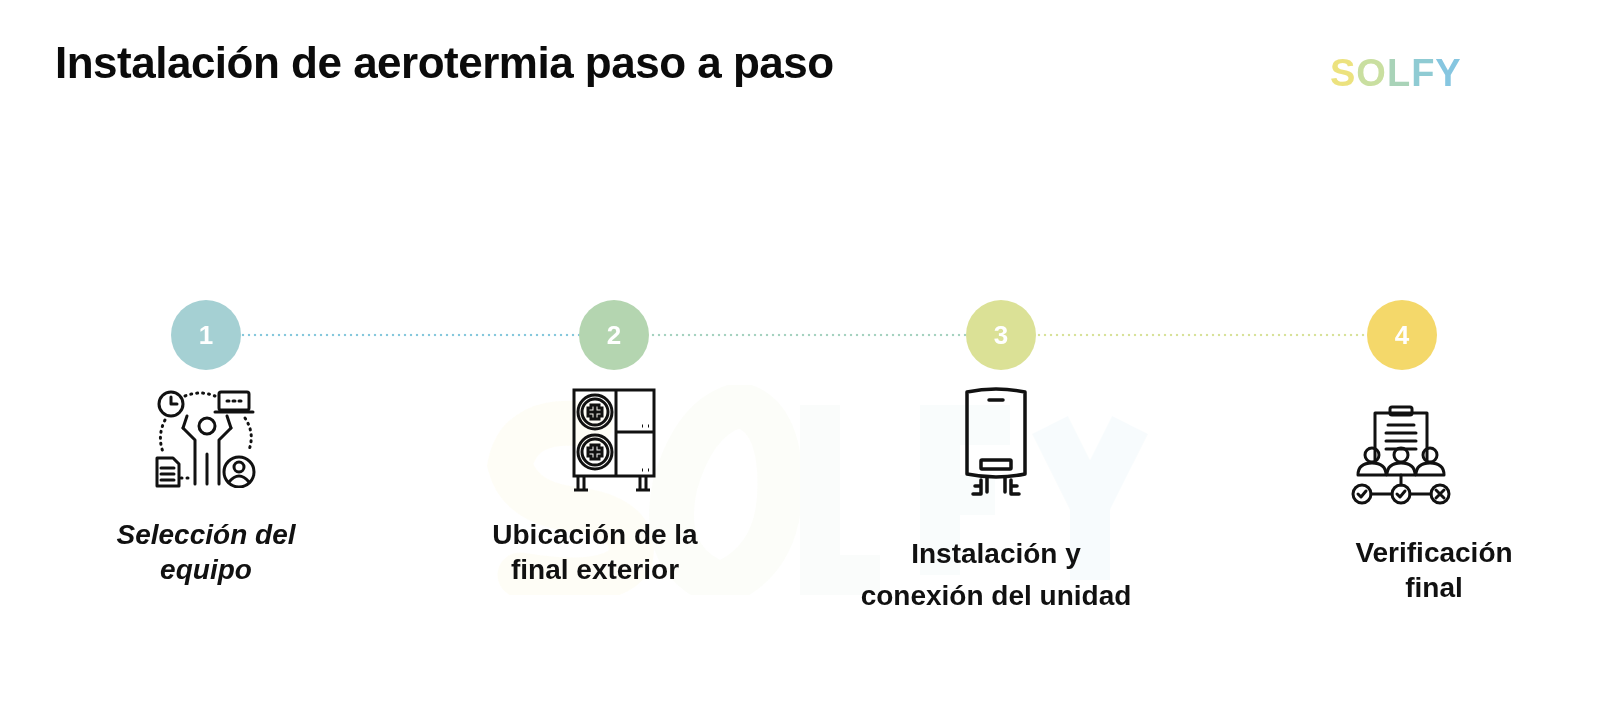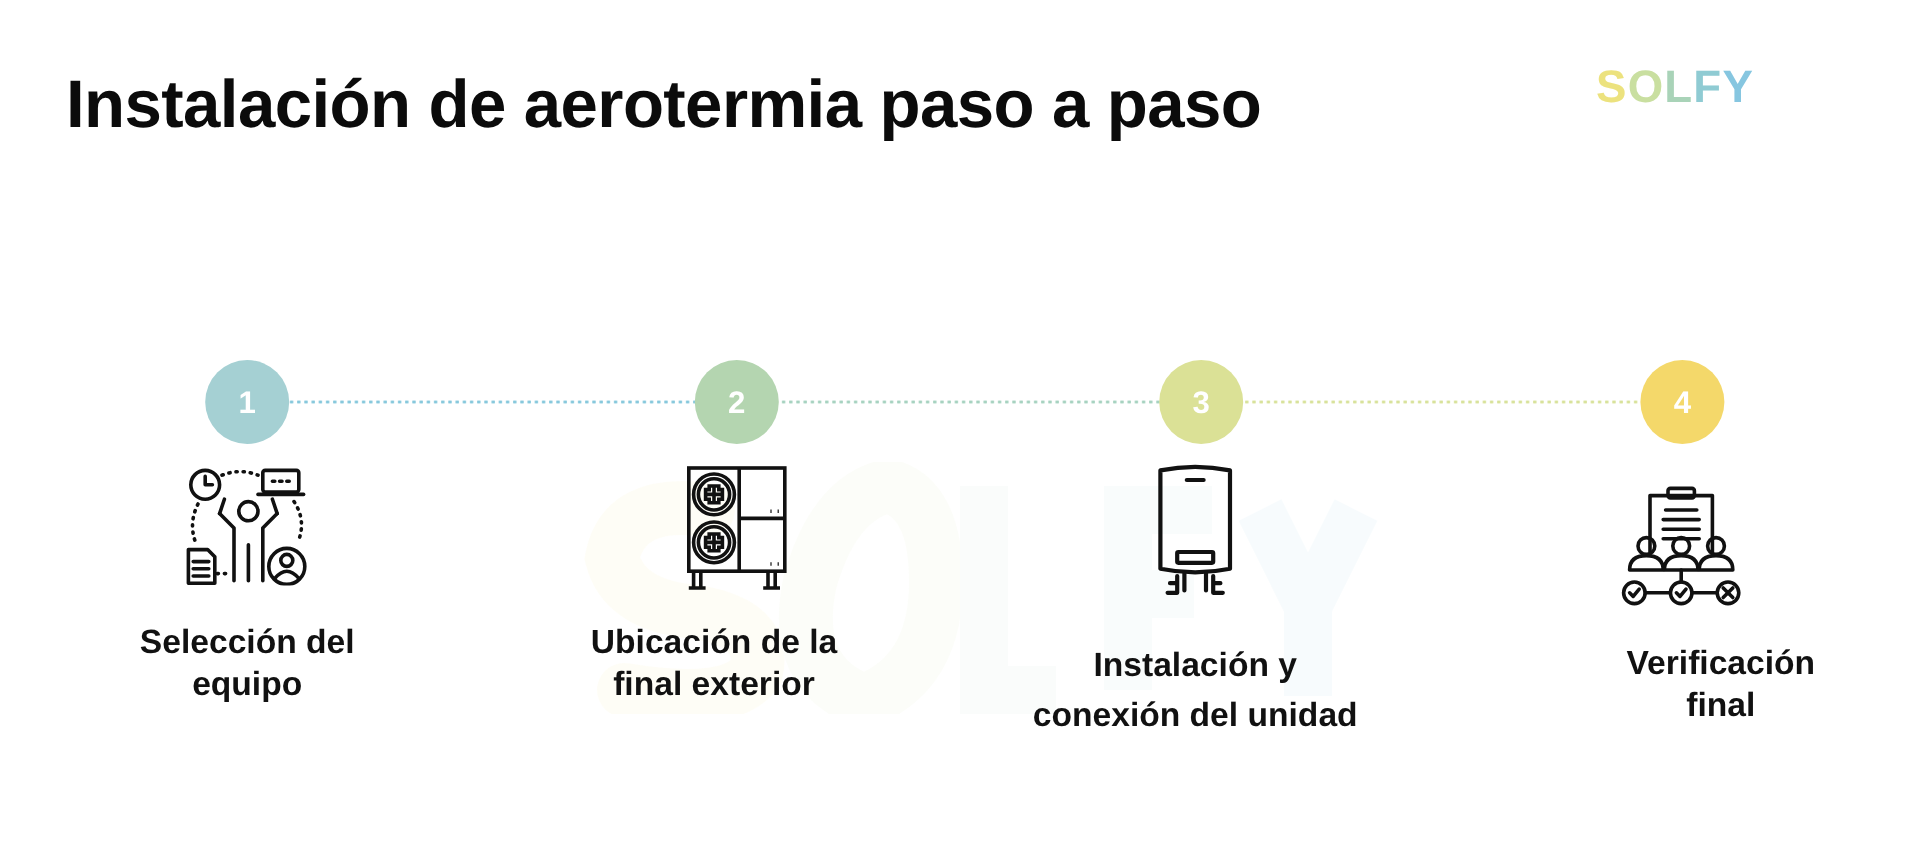--- a/index.html
+++ b/index.html
@@ -1,21 +1,21 @@
 <!DOCTYPE html>
 <html><head>
   <meta charset="utf-8">
   <style>
     * { box-sizing: border-box; margin: 0; padding: 0; }
     html, body { width: 1600px; height: 717px; background: #ffffff; overflow: hidden; }
     body { position: relative; font-family: "Liberation Sans", "DejaVu Sans", sans-serif; color: #0d0d0d; }
 
     .title {
-      position: absolute; left: 55px; top: 54px;
-      font-size: 56px; font-weight: bold; letter-spacing: -0.5px; color: #0b0b0b;
+      position: absolute; left: 55px; top: 38px;
+      font-size: 44px; font-weight: bold; letter-spacing: -0.5px; color: #0b0b0b;
       white-space: nowrap;
     }
 
     .logo {
       position: absolute; left: 1330px; top: 52px;
       font-size: 38px; font-weight: bold; letter-spacing: 1px;
       display: flex; align-items: baseline;
     }
     .logo span { display: inline-block; }
 
@@ -141,21 +141,21 @@
   <path d="M53 72 V82"></path>
   <circle cx="14" cy="91" r="9"></circle>
   <circle cx="53" cy="91" r="9"></circle>
   <circle cx="92" cy="91" r="9"></circle>
   <path d="M23 91 H44 M62 91 H83"></path>
   <path d="M10 91 L13 94 L18 88"></path>
   <path d="M49 91 L52 94 L57 88"></path>
   <path d="M88 87 L96 95 M96 87 L88 95"></path>
 </svg>
 
-<div class="step-label" style="left:36px; top:517px;">
+<div class="step-label" style="left:36px; top:517px;font-style:italic;">
   <span class="line">Selección del</span>
   <span class="line">equipo</span>
 </div>
 <div class="step-label" style="left:425px; top:517px;">
   <span class="line">Ubicación de la</span>
   <span class="line">final exterior</span>
 </div>
 <div class="step-label" style="left:826px; top:533px; line-height:42px;">
   <span class="line">Instalación y</span>
   <span class="line">conexión del unidad</span>

